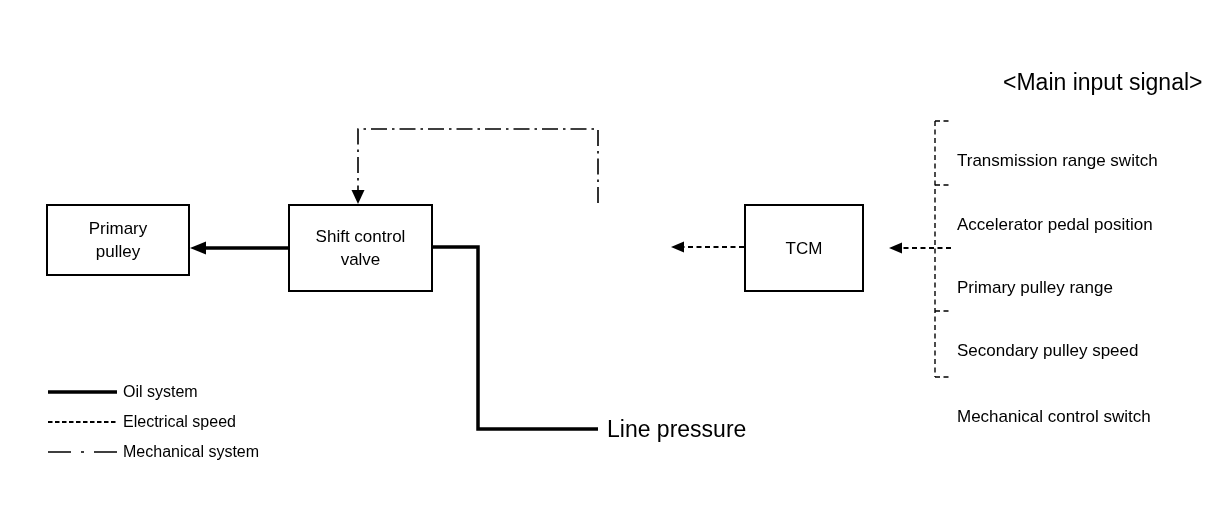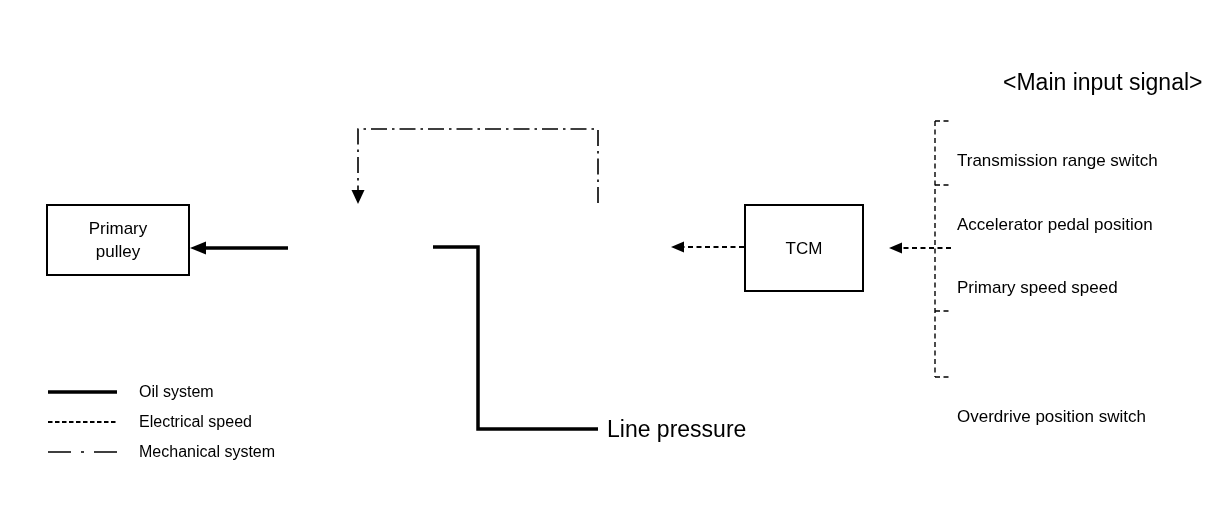--- a/index.html
+++ b/index.html
@@ -61,21 +61,21 @@
     position: absolute;
     left: 47px;
     height: 18px;
     display: flex;
     align-items: center;
   }
   .legend-row svg {
     display: block;
   }
   .legend-label {
-    margin-left: 20px;
+    margin-left: 4px;
     font-size: 16px;
     line-height: 18px;
     white-space: nowrap;
     color: #000000;
   }
   
   .oil-stroke        { stroke: #000000; stroke-width: 3.5; fill: none; }
   .elec-stroke       { stroke: #000000; stroke-width: 2;   fill: none; stroke-dasharray: 5,3.5; }
   .elec-thin-stroke  { stroke: #000000; stroke-width: 1.8; fill: none; stroke-dasharray: 5,3.5; }
   .bus-stroke        { stroke: #000000; stroke-width: 1.4; fill: none; stroke-dasharray: 5,3.5; }
@@ -105,32 +105,37 @@
 
     <path class="mech-stroke" d="M598,203 V129 H358 V190"></path>
     <polygon class="arrowhead" points="358,204 351.5,190 364.5,190"></polygon>
   </svg>
 
   <div class="node" style="left:46px; top:204px; width:144px; height:72px;">
     <span class="node-label">Primary
 pulley</span>
   </div>
 
+  <div class="node" style="left:288px; top:204px; width:145px; height:88px;">
+    <span class="node-label">Shift control
+valve</span>
+  </div>
 
 
   <div class="node" style="left:744px; top:204px; width:120px; height:88px;">
     <span class="node-label">TCM</span>
   </div>
 
   <div class="float-label" style="left:1003px; top:73px;">&lt;Main input signal&gt;</div>
 
   <div class="signal-label" style="top:112px;">Transmission range switch</div>
   <div class="signal-label" style="top:176px;">Accelerator pedal position</div>
-  <div class="signal-label" style="top:239px;">Primary speed speed</div>
-  <div class="signal-label" style="top:368px;">Overdrive position switch</div>
+  <div class="signal-label" style="top:239px;">Primary pulley range</div>
+  <div class="signal-label" style="top:302px;">Secondary pulley speed</div>
+  <div class="signal-label" style="top:368px;">Mechanical control switch</div>
 
   <div class="float-label" style="left:607px; top:420px;">Line pressure</div>
 
   <div>
     <div class="legend-row" style="top:383px;">
       <svg width="72" height="8" viewBox="0 0 72 8">
         <line x1="1" y1="4" x2="70" y2="4" stroke="#000000" stroke-width="3.5"></line>
       </svg>
       <span class="legend-label">Oil system</span>
     </div>

